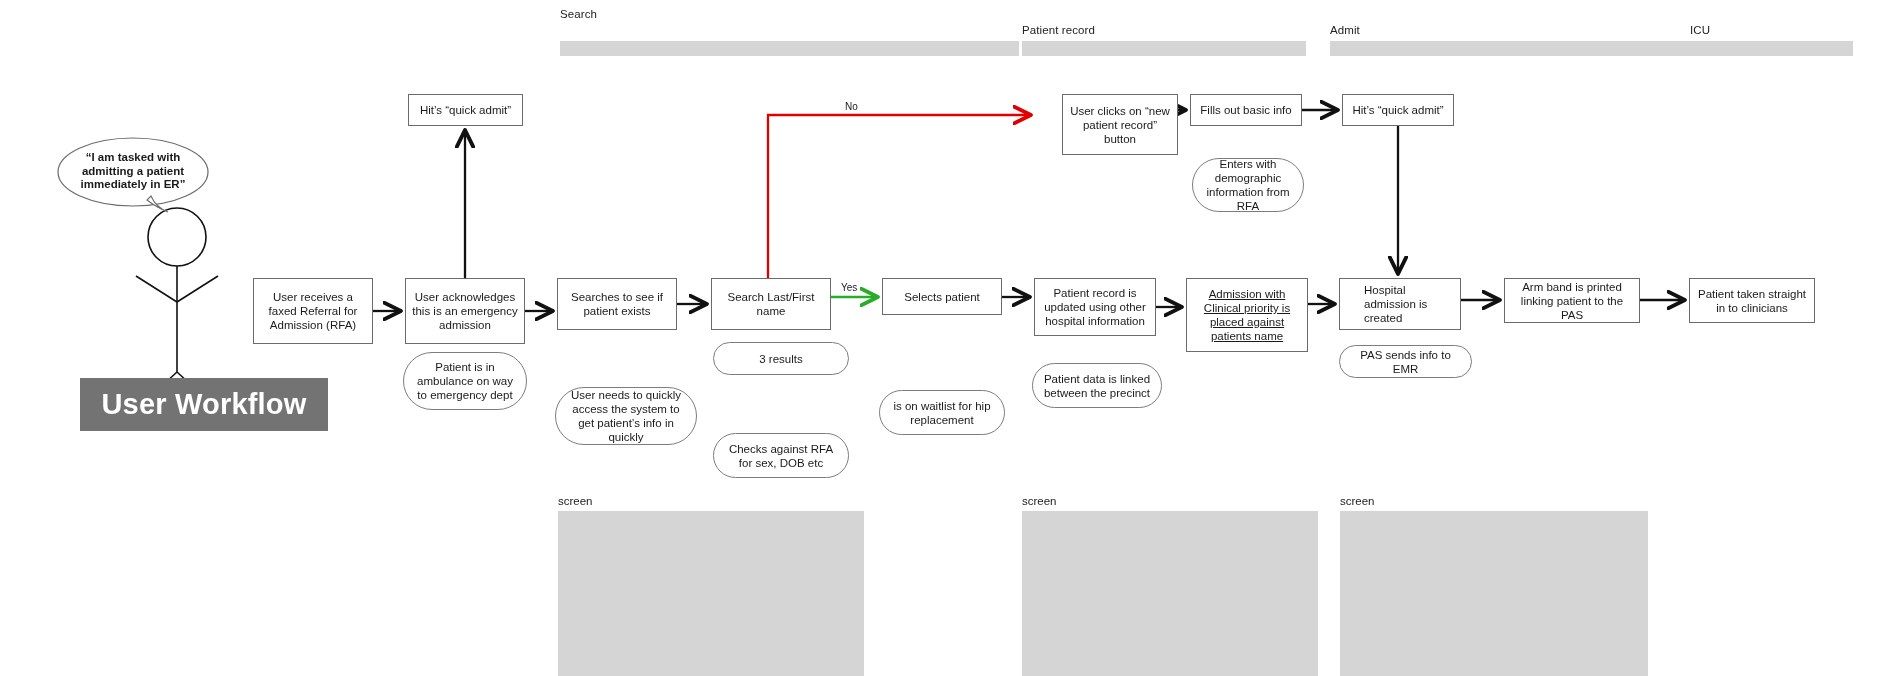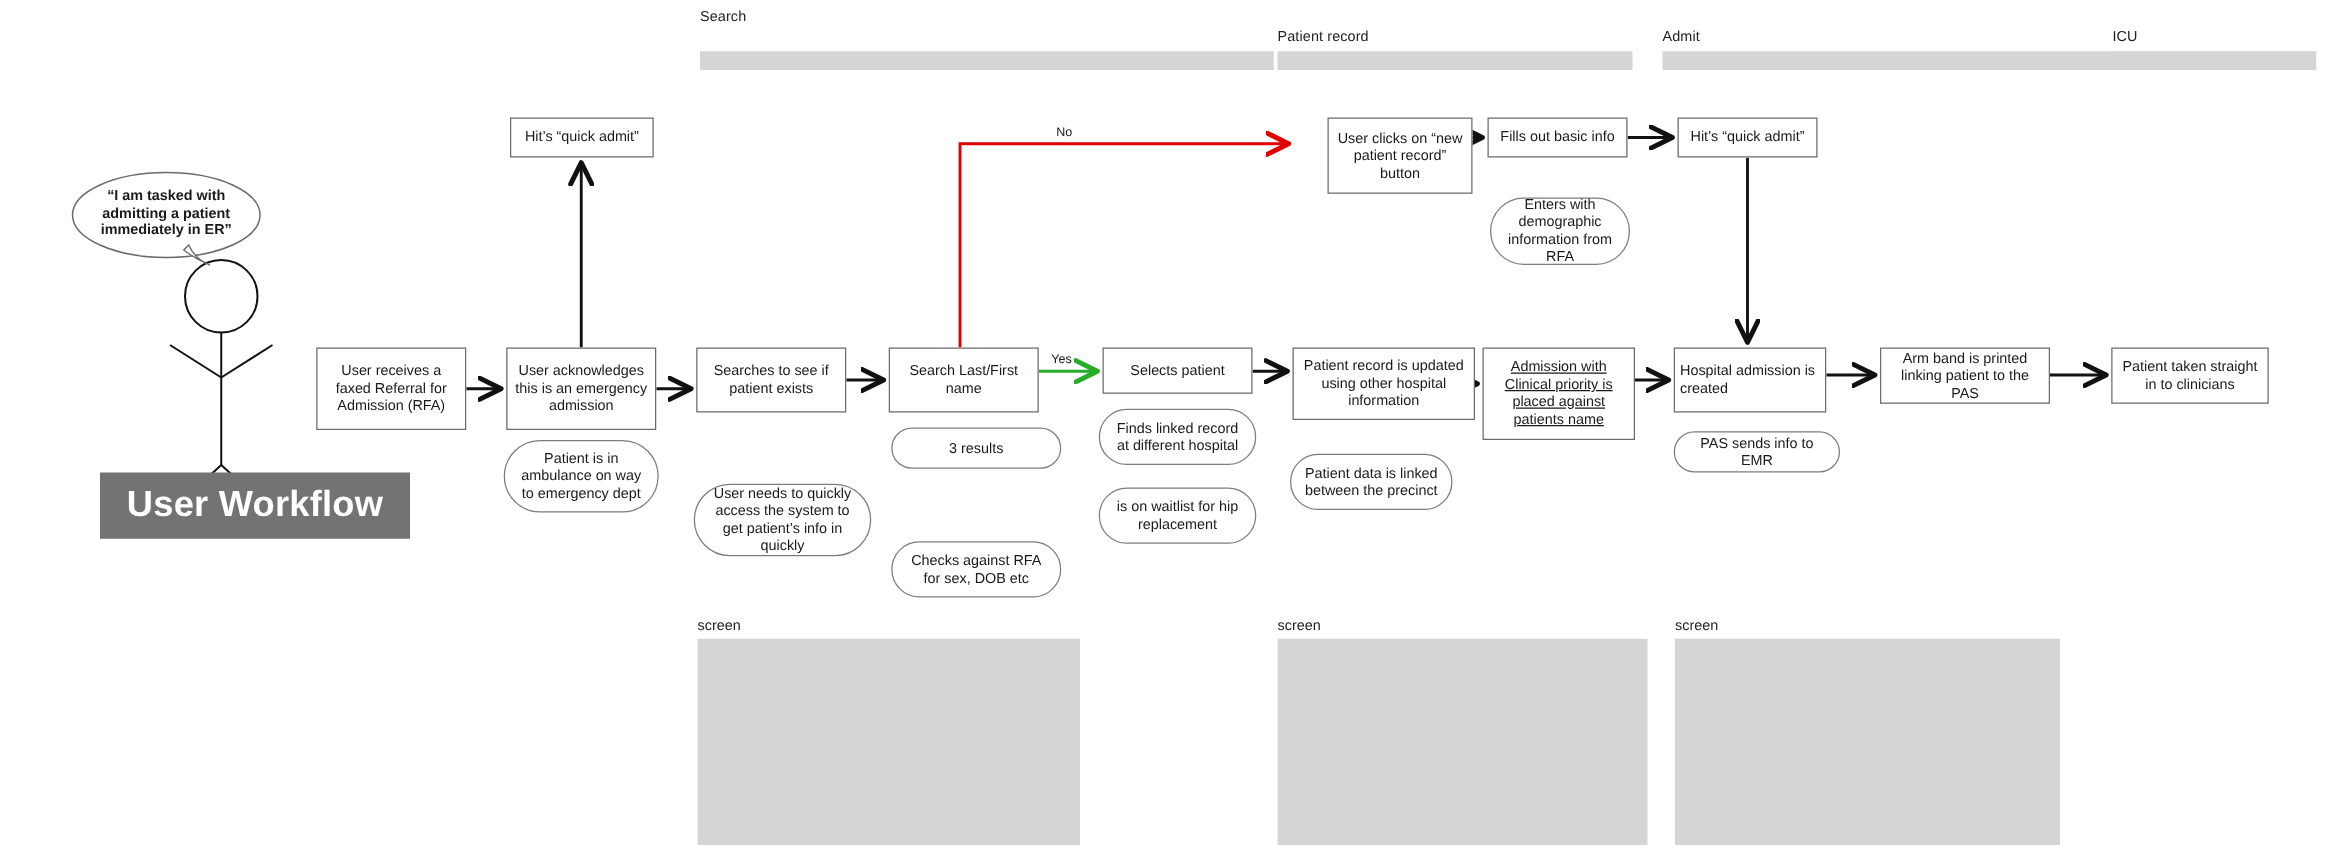--- a/index.html
+++ b/index.html
@@ -53,21 +53,21 @@
     justify-content: center;
     text-align: center;
     font-size: 11.5px;
     line-height: 14px;
     color: #1a1a1a;
     padding: 2px 5px;
   }
   .pbox.left-align {
     justify-content: flex-start;
     text-align: left;
-    padding-left: 4px;
+    padding-left: 24px;
   }
 
   
   .pill {
     position: absolute;
     box-sizing: border-box;
     border: 1px solid #7d7d7d;
     background: #ffffff;
     border-radius: 999px;
     display: flex;
@@ -209,36 +209,35 @@
 
   <div class="banner" style="left:80px; top:378px; width:248px; height:53px;">
     <span>User Workflow</span>
   </div>
 
   <div class="pbox" style="left:253px;  top:278px; width:120px; height:66px;">User receives a faxed Referral for Admission (RFA)</div>
   <div class="pbox" style="left:405px;  top:278px; width:120px; height:66px;">User acknowledges this is an emergency admission</div>
   <div class="pbox" style="left:557px;  top:278px; width:120px; height:52px;">Searches to see if patient exists</div>
   <div class="pbox" style="left:711px;  top:278px; width:120px; height:52px;">Search Last/First name</div>
   <div class="pbox" style="left:882px;  top:278px; width:120px; height:37px;">Selects patient</div>
-  <div class="pbox" style="left:1034px; top:278px; width:146px; height:58px;">Patient record is updated using other hospital information</div>
+  <div class="pbox" style="left:1034px; top:278px; width:122px; height:58px;">Patient record is updated using other hospital information</div>
   <div class="pbox" style="left:1186px; top:278px; width:122px; height:74px;text-decoration:underline;">Admission with Clinical priority is placed against patients name</div>
   <div class="pbox left-align" style="left:1339px; top:278px; width:122px; height:52px;">Hospital admission is created</div>
   <div class="pbox" style="left:1504px; top:278px; width:136px; height:45px;">Arm band is printed linking patient to the PAS</div>
   <div class="pbox" style="left:1689px; top:278px; width:126px; height:45px;">Patient taken straight in to  clinicians</div>
 
   <div class="pbox" style="left:408px;  top:94px;  width:115px; height:32px;">Hit’s “quick admit”</div>
   <div class="pbox" style="left:1035px; top:94px;  width:116px; height:61px;margin-left:27px;">User clicks on “new patient record” button</div>
   <div class="pbox" style="left:1190px; top:94px;  width:112px; height:32px;">Fills out basic info</div>
   <div class="pbox" style="left:1342px; top:94px;  width:112px; height:32px;">Hit’s “quick admit”</div>
 
   <div class="pill" style="left:403px;  top:352px; width:124px; height:58px;">Patient is in ambulance on way to emergency dept</div>
   <div class="pill" style="left:555px;  top:387px; width:142px; height:58px;">User needs to quickly access the system to get patient’s info in quickly</div>
   <div class="pill" style="left:713px;  top:342px; width:136px; height:33px;">3 results</div>
   <div class="pill" style="left:713px;  top:393px; width:136px; height:45px;margin-top:40px;">Checks against RFA for sex, DOB etc</div>
-  <div class="pill" style="left:879px;  top:327px; width:126px; height:45px;">Finds linked record at different hospital</div>
   <div class="pill" style="left:879px;  top:390px; width:126px; height:45px;">is on waitlist for hip replacement</div>
   <div class="pill" style="left:1032px; top:363px; width:130px; height:45px;">Patient data is linked between the precinct</div>
   <div class="pill" style="left:1339px; top:345px; width:133px; height:33px;">PAS sends info to EMR</div>
   <div class="pill" style="left:1192px; top:158px; width:112px; height:54px;">Enters with demographic information from RFA</div>
 
   <div class="screen-label" style="left:558px;  top:495px;">screen</div>
   <div class="screen-box" style="left:558px;  top:511px; width:306px; height:165px;"></div>
 
   <div class="screen-label" style="left:1022px; top:495px;">screen</div>
   <div class="screen-box" style="left:1022px; top:511px; width:296px; height:165px;"></div>

